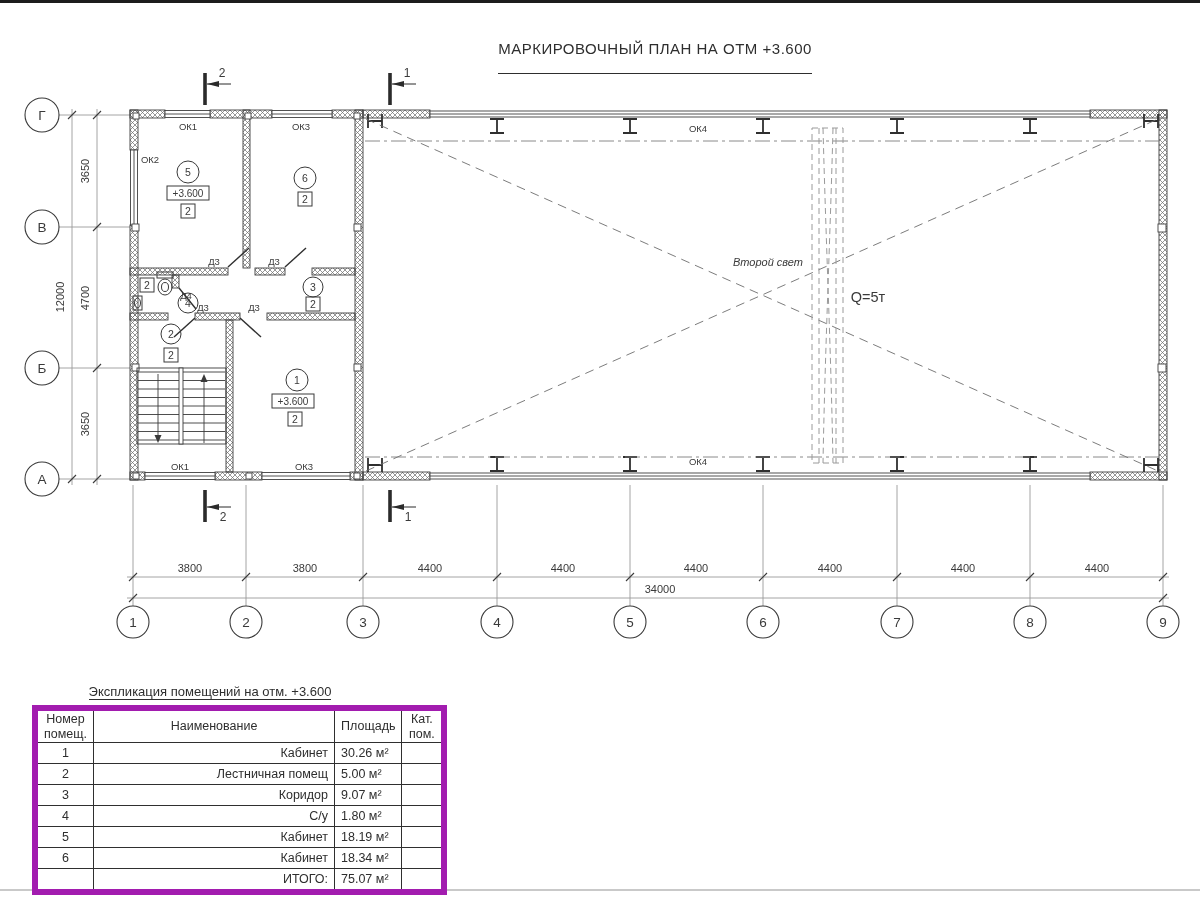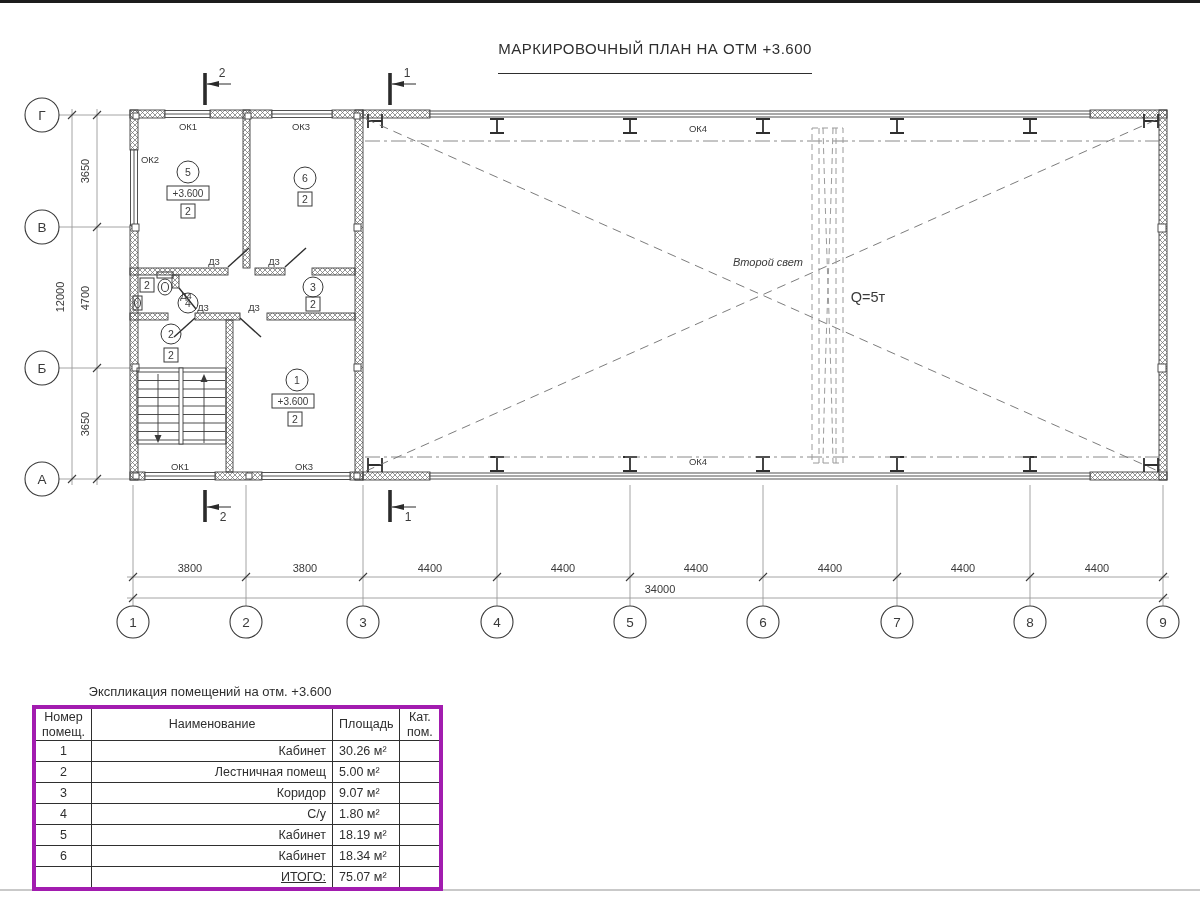--- a/index.html
+++ b/index.html
@@ -4,32 +4,32 @@
 <style>
   html,body{margin:0;padding:0;background:#fff;}
   #sheet{position:relative;width:1200px;height:900px;background:#ffffff;overflow:hidden;
          font-family:"Liberation Sans",sans-serif;color:#333;}
   #topbar{position:absolute;left:0;top:0;width:1200px;height:3px;background:#1d1d1d;}
   #botline{position:absolute;left:0;top:889px;width:1200px;height:2px;background:#c9c9c9;}
   .drawtitle{position:absolute;left:440px;top:40px;width:430px;text-align:center;
              font-size:15px;letter-spacing:.5px;color:#2e2e2e;}
   .drawtitle span{border-bottom:1.3px solid #2e2e2e;padding-bottom:16px;white-space:nowrap;}
   .schedtitle{position:absolute;left:60px;top:684px;width:300px;text-align:center;font-size:13px;color:#2e2e2e;}
-  .schedtitle span{border-bottom:1.2px solid #2e2e2e;padding-bottom:8px;white-space:nowrap;}
+  .schedtitle span{border-bottom:1.2px solid #2e2e2e;padding-bottom:0;white-space:nowrap;}
   table.sched{position:absolute;left:32px;top:705px;border-collapse:collapse;
               font-size:12.5px;color:#2e2e2e;table-layout:fixed;}
   table.sched td,table.sched th{border:1px solid #2f2f2f;padding:0 6px;font-weight:normal;
               line-height:1.15;overflow:hidden;white-space:nowrap;}
-  table.sched{border:4px solid #a21caf;}
+  table.sched{border:6px solid #a21caf;}
   th.h{height:31px;text-align:center;}
   td.num{width:36px;text-align:center;height:20px;}
   td.nm{width:228px;text-align:right;}
   td.ar{width:52px;text-align:left;}
   td.ct{width:27px;}
-  td.tot{text-align:right;text-decoration:underline;}
+  td.tot{text-align:right;}
   svg text{fill:#3a3a3a;}
 </style>
 </head>
 <body>
 
 <div id="sheet">
   <div id="topbar"></div>
   <div id="botline"></div>
 
   <div class="drawtitle">

